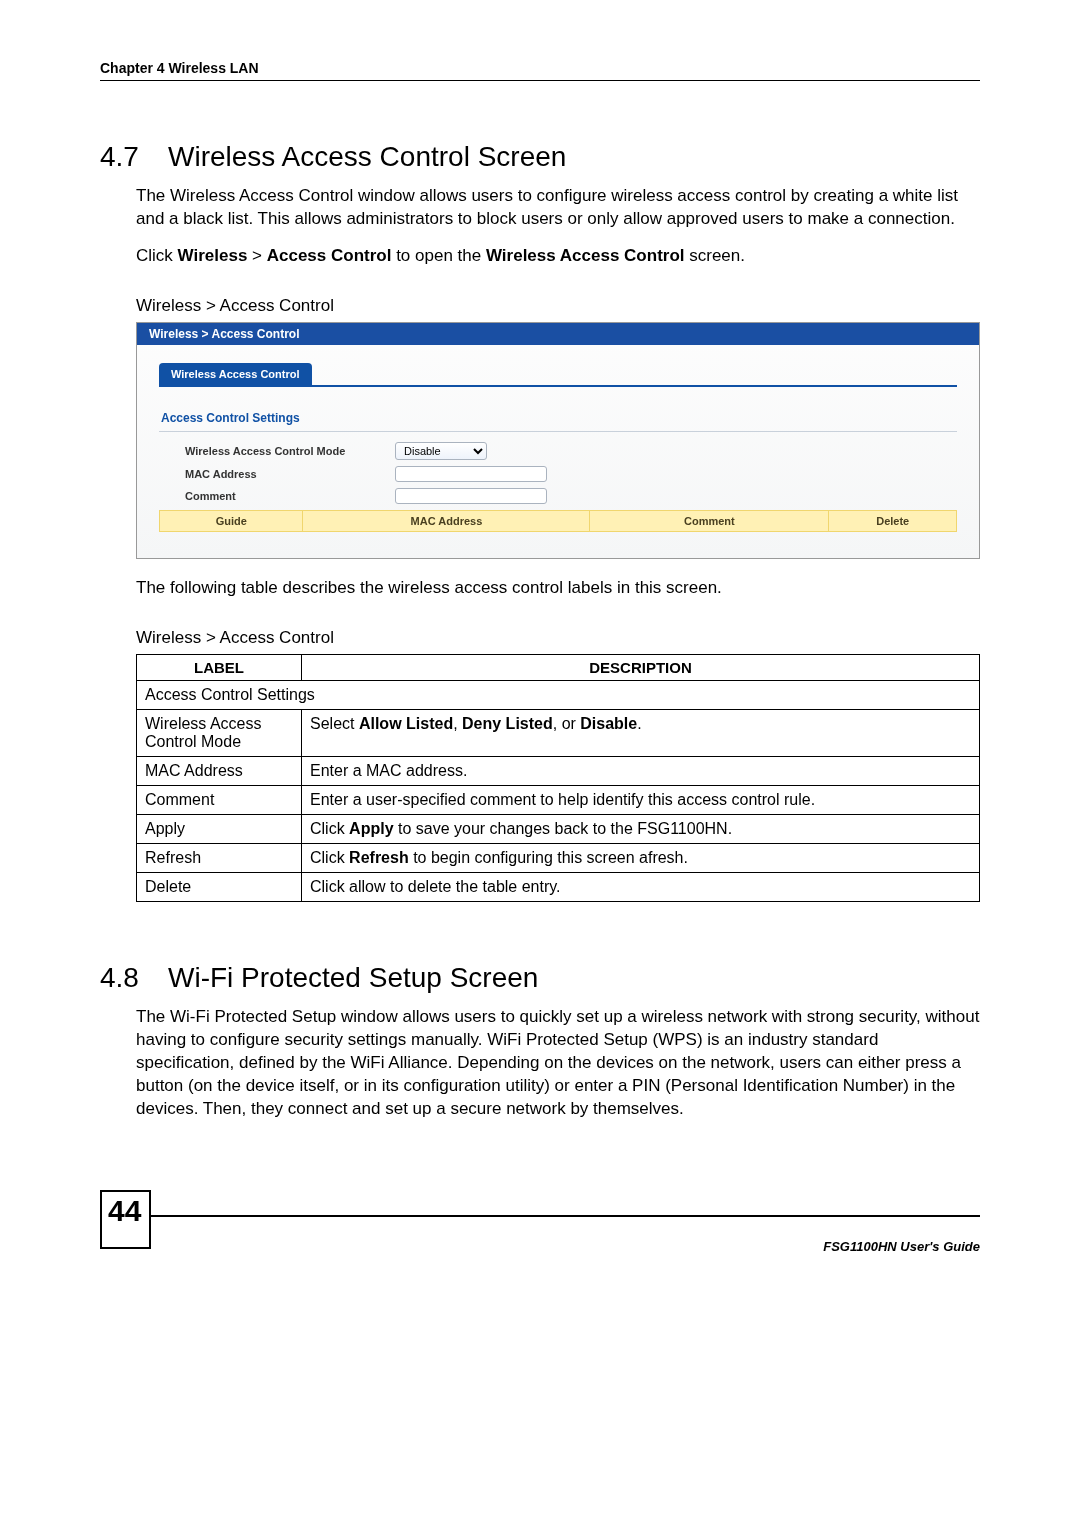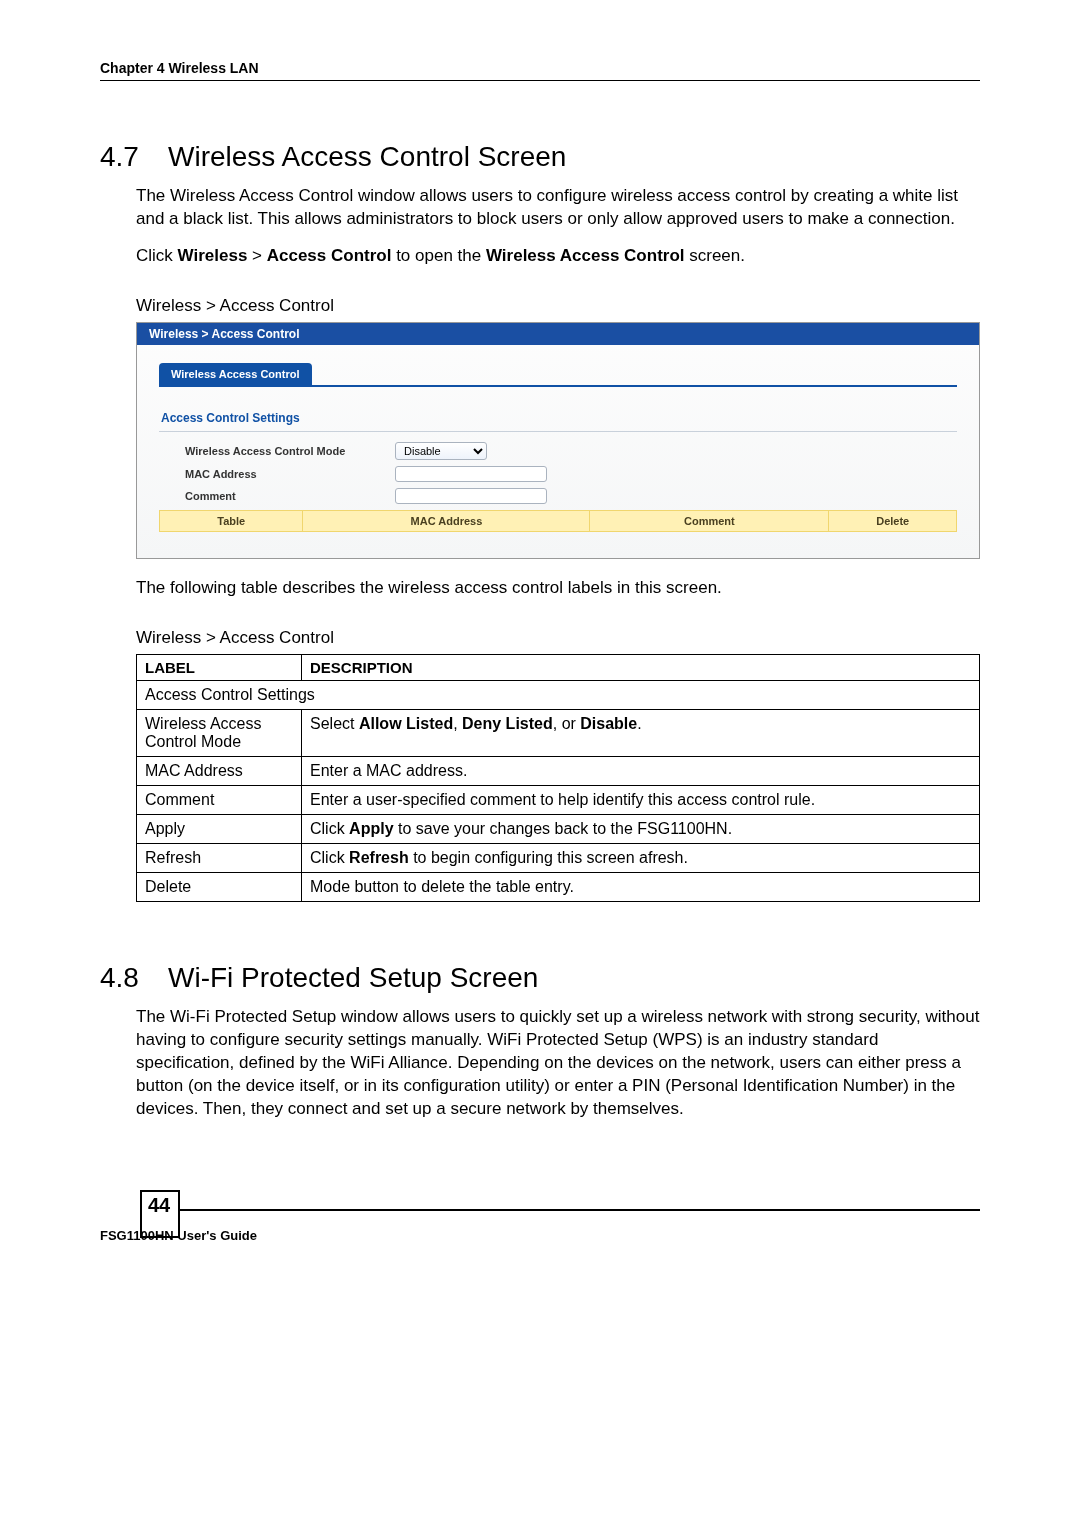--- a/index.html
+++ b/index.html
@@ -134,63 +134,64 @@
   }
 
   
   table.desc {
     border-collapse: collapse;
     width: 100%;
     font-size: 16px;
     margin-top: 2px;
   }
   table.desc th {
-    text-align: left;
+    text-align: center;
     border: 1px solid #000;
     padding: 4px 8px;
     background: #fff;
     font-variant: small-caps;
     font-size: 15px;
   }
   table.desc td {
     border: 1px solid #000;
     padding: 5px 8px;
     vertical-align: top;
   }
   table.desc td.left { width: 148px; }
   table.desc tr.fullrow td { }
   .justify { text-align: justify; }
 
   .footer-area {
     margin-top: 70px;
   }
   .page-number-box {
     display: inline-block;
-    font-size: 20px;
+    font-size: 30px;
     font-weight: bold;
     border: 2px solid #000;
     padding: 2px 8px 19px 6px;
     vertical-align: middle;
-    margin-left: 40px;
   }
   .footer-line-wrap {
     display: flex;
     align-items: center;
   }
   .footer-rule {
     flex: 1;
     border-top: 2px solid #000;
     margin-left: -2px;
     position: relative;
     top:-4px;
   }
   .footer-guide {
     font-size: 13px;
     font-weight: bold;
+    text-align: right;
     margin-top: -10px;
+    font-style: italic;
   }
   .form-indent { margin-left: 26px; }
 </style>
 </head>
 <body>
 
 <div class="page">
 
   <div class="chapter-header">Chapter 4 Wireless LAN</div>
   <div class="header-line"></div>
@@ -232,21 +233,21 @@
           <div class="form-row">
             <span class="lbl">Comment</span>
             <input type="text" style="">
           </div>
         </div>
 
 
         <table class="ui-table">
           <tbody>
               <tr>
-            <th style="width:18%">Table</th>
+            <th style="width:18%">Guide</th>
             <th style="width:36%">MAC Address</th>
             <th style="width:30%">Comment</th>
             <th style="width:16%">Delete</th>
           </tr>
         </tbody>
           </table>
       </div>
     </div>
 
     <p class="body" style="margin-top:18px">The following table describes the wireless access control labels in this screen.</p>
@@ -283,21 +284,21 @@
         </td>
       </tr>
       <tr>
         <td class="left">Refresh</td>
         <td>
           <span>Click </span><span class="inline-bold">Refresh</span><span> to begin configuring this screen afresh.</span>
         </td>
       </tr>
       <tr>
         <td class="left">Delete</td>
-        <td>Mode button to delete the table entry.</td>
+        <td>Click allow to delete the table entry.</td>
       </tr>
     </tbody>
       </table>
   </div>
 
   <h2 class="section">
     <span class="num">4.8</span><span>Wi-Fi Protected Setup Screen</span>
   </h2>
 
   <div class="indent-block">

